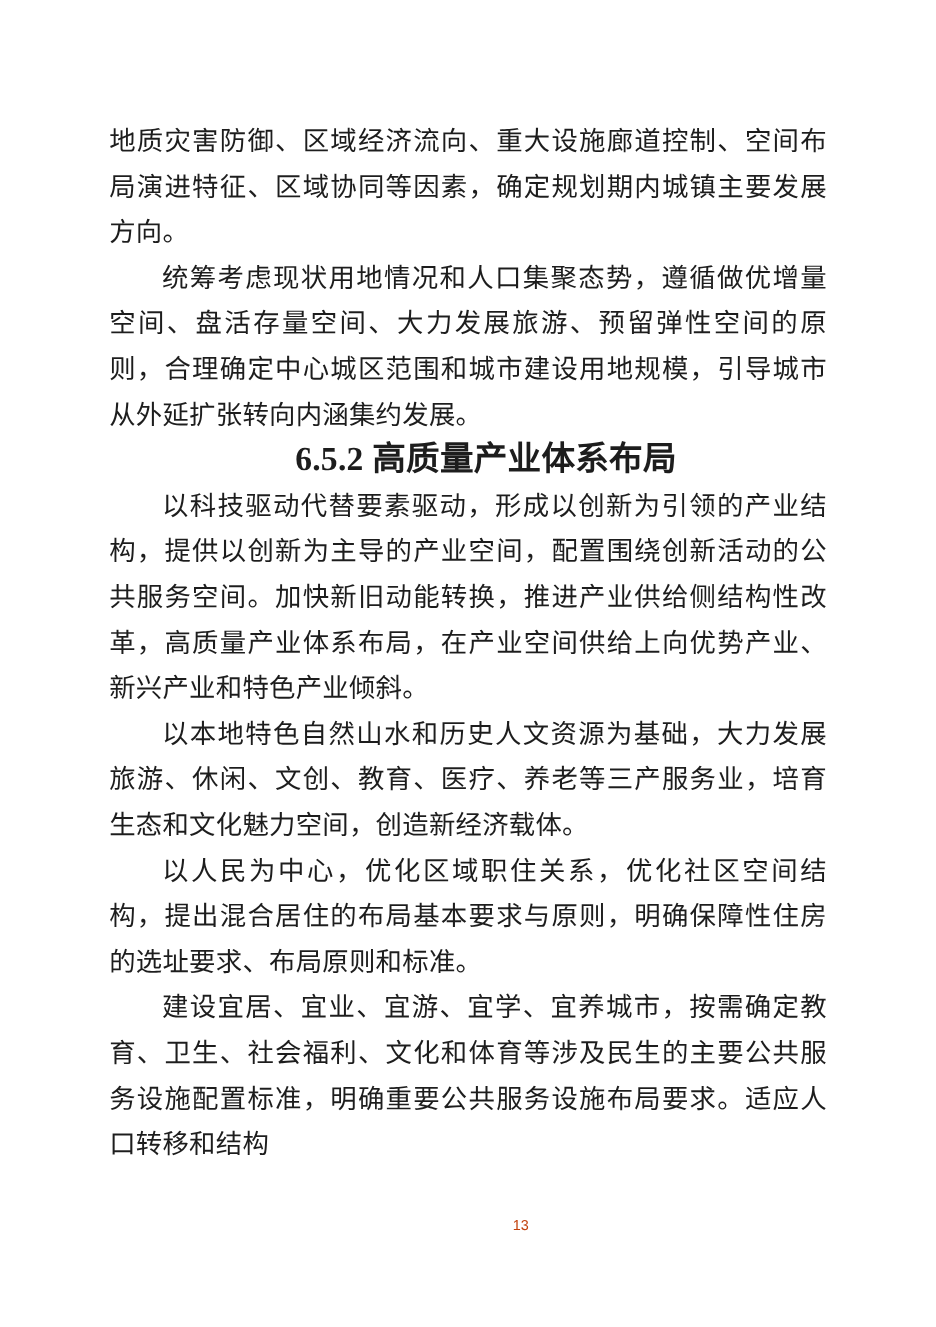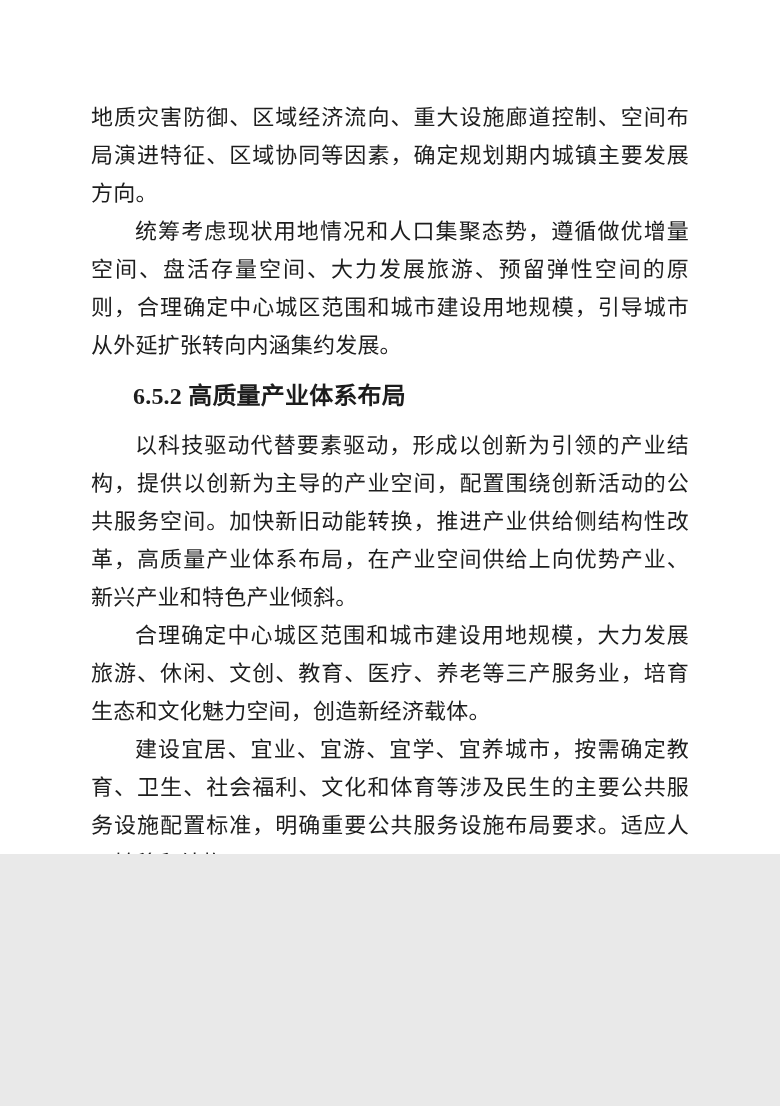--- a/index.html
+++ b/index.html
@@ -4,21 +4,21 @@
 <title>Document Page 13</title>
 <style>
   html, body {
     margin: 0;
     padding: 0;
     background: #e9e9e9;
   }
   .page {
     position: relative;
     width: 780px;
-    height: 854px;
+    height: 1106px;
     margin: 0 auto;
     background: #ffffff;
     overflow: hidden;
     font-family: "Liberation Serif", "DejaVu Serif", serif;
     color: #1d1d1d;
   }
   .text-block {
     position: absolute;
     left: 91px;
     top: 99px;
@@ -30,26 +30,26 @@
     letter-spacing: 0.2px;
   }
   .para {
     margin: 0;
     text-indent: 2em;
   }
   .para.no-indent {
     text-indent: 0;
   }
   .heading {
-    margin: 12px;
-    font-size: 24px;
+    margin: 0;
+    font-size: 28px;
     line-height: 38px;
     font-weight: 700;
     text-indent: 30px;
-    text-align: left;
+    text-align: center;
   }
   .page-footer {
     position: absolute;
     left: 0;
     top: 1013px;
     width: 100%;
     text-align: center;
     font-family: Liberation Sans, sans-serif;
     font-size: 12px;
     line-height: 16px;
@@ -59,18 +59,19 @@
 </style>
 </head>
 <body>
 
 <div class="page">
   <div class="text-block">
     <p class="para no-indent">地质灾害防御、区域经济流向、重大设施廊道控制、空间布局演进特征、区域协同等因素，确定规划期内城镇主要发展方向。</p>
     <p class="para">统筹考虑现状用地情况和人口集聚态势，遵循做优增量空间、盘活存量空间、大力发展旅游、预留弹性空间的原则，合理确定中心城区范围和城市建设用地规模，引导城市从外延扩张转向内涵集约发展。</p>
     <h2 class="heading">6.5.2 高质量产业体系布局</h2>
     <p class="para">以科技驱动代替要素驱动，形成以创新为引领的产业结构，提供以创新为主导的产业空间，配置围绕创新活动的公共服务空间。加快新旧动能转换，推进产业供给侧结构性改革，高质量产业体系布局，在产业空间供给上向优势产业、新兴产业和特色产业倾斜。</p>
-    <p class="para">合理确定中心城区范围和城市建设用地规模，大力发展旅游、休闲、文创、教育、医疗、养老等三产服务业，培育生态和文化魅力空间，创造新经济载体。</p>
+    <p class="para">以本地特色自然山水和历史人文资源为基础，大力发展旅游、休闲、文创、教育、医疗、养老等三产服务业，培育生态和文化魅力空间，创造新经济载体。</p>
+    <p class="para">以人民为中心，优化区域职住关系，优化社区空间结构，提出混合居住的布局基本要求与原则，明确保障性住房的选址要求、布局原则和标准。</p>
     <p class="para">建设宜居、宜业、宜游、宜学、宜养城市，按需确定教育、卫生、社会福利、文化和体育等涉及民生的主要公共服务设施配置标准，明确重要公共服务设施布局要求。适应人口转移和结构</p>
   </div>
 
   <div class="page-footer">13</div>
 </div>
 
 </body></html>

